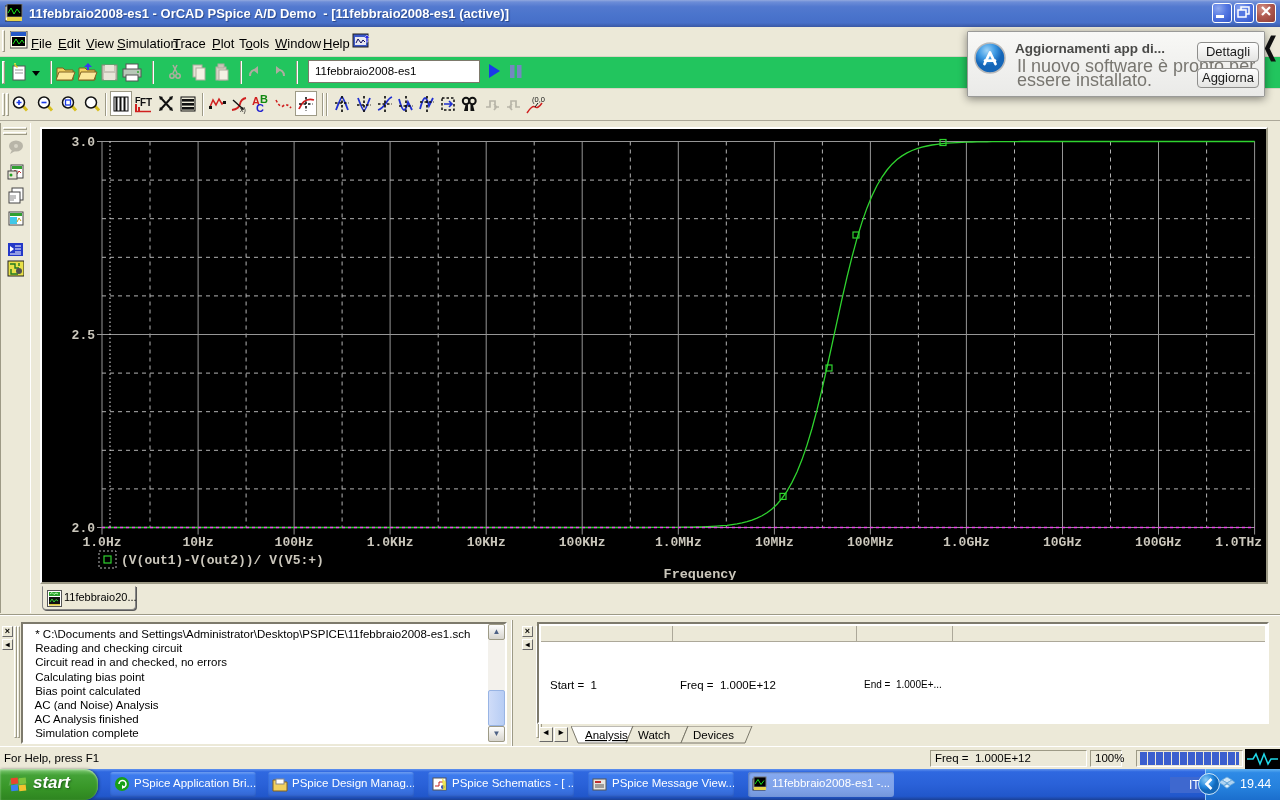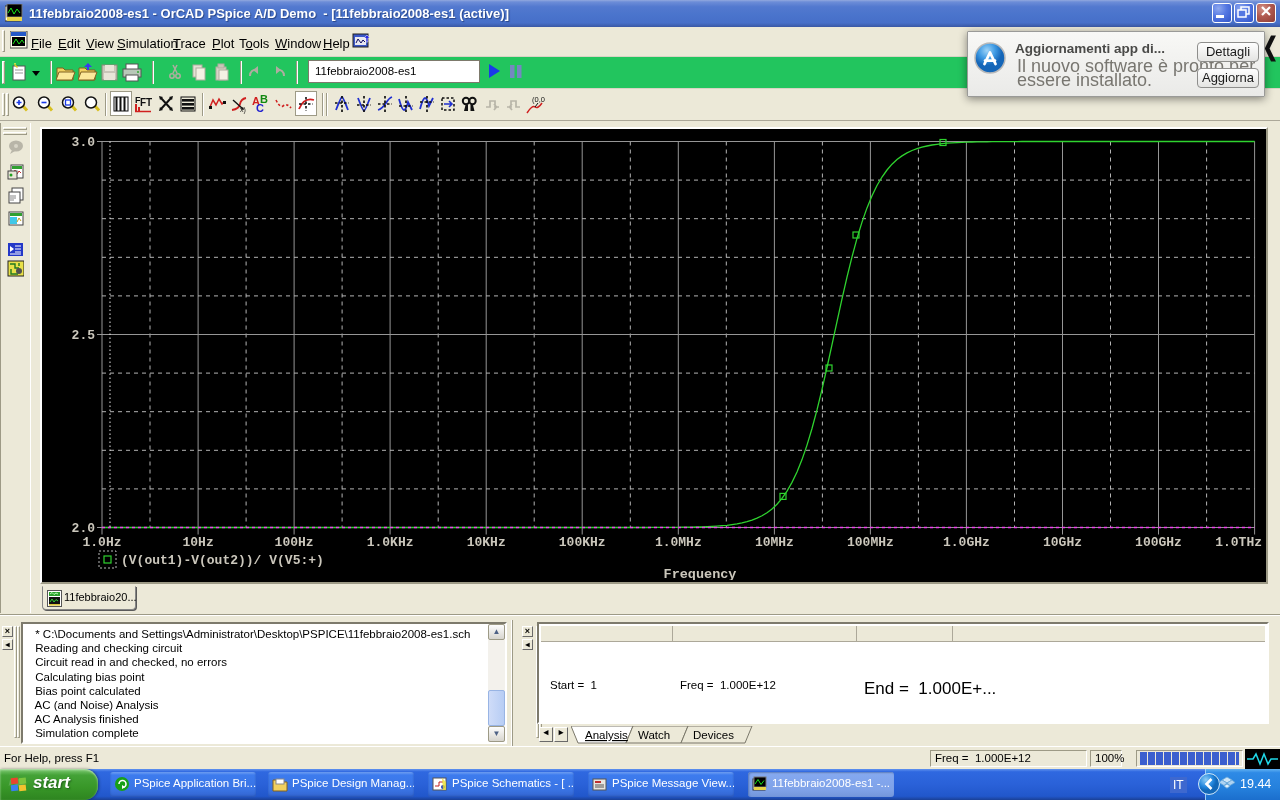--- a/index.html
+++ b/index.html
@@ -451,21 +451,21 @@
   <div class="grip" style="left:23px;top:6px;height:112px"></div>
   <div class="grip" style="left:26px;top:6px;height:112px"></div>
   <div class="whitebox" style="left:24px;top:2px;width:732px;height:102px">
     <div class="abs" style="left:2px;top:2px;right:2px;height:16px;background:#ece9d8;border-bottom:1px solid #aca899">
       <div class="abs" style="left:131px;top:0;width:1px;height:16px;background:#aca899"></div>
       <div class="abs" style="left:315px;top:0;width:1px;height:16px;background:#aca899"></div>
       <div class="abs" style="left:411px;top:0;width:1px;height:16px;background:#aca899"></div>
     </div>
     <div class="abs" style="left:11px;top:55px;font-size:11.5px">Start =&nbsp; 1</div>
     <div class="abs" style="left:141px;top:55px;font-size:11.5px">Freq =&nbsp; 1.000E+12</div>
-    <div class="abs" style="left:325px;top:55px;font-size:17px">End =&nbsp; 1.000E+...</div>
+    <div class="abs" style="left:325px;top:55px;font-size:10px">End =&nbsp; 1.000E+...</div>
   </div>
   <div class="abs" style="left:25px;top:106px;width:740px;height:20px">
     <div class="xbtn" style="left:1px;top:1px;width:14px;height:15px">◂</div>
     <div class="xbtn" style="left:16px;top:1px;width:14px;height:15px">▸</div>
     <svg class="abs" style="left:33px;top:0" width="230" height="20">
       <path d="M0 0 L62 0 L55 17 L7 17 Z" fill="#fff" stroke="#7a776a"></path>
       <path d="M62 0 L117 0 L110 17 L55 17 Z" fill="#ece9d8" stroke="#7a776a"></path>
       <path d="M117 0 L181 0 L174 17 L110 17 Z" fill="#ece9d8" stroke="#7a776a"></path>
       <text x="14" y="13" font-size="11.5" style="text-decoration:underline dotted">Analysis</text>
       <text x="67" y="13" font-size="11.5">Watch</text>
@@ -543,21 +543,21 @@
       </div>
   <div class="task" style="left:748px;width:146px;background:linear-gradient(180deg,#9ab7f3 0%,#84a8ef 12%,#7fa2e8 70%,#7396da 100%);box-shadow:inset 1px 1px 2px #5577b8">
     <svg class="ticn">
           <rect x="1" y="3" width="12" height="11" fill="#fffbe8" stroke="#333"></rect>
           <rect x="2" y="1" width="12" height="10" fill="#000" stroke="#777"></rect>
           <polyline points="3,8 6,3.5 9,8.5 12,4.5" stroke="#1ae41a" fill="none"></polyline>
           <rect x="2" y="11" width="12" height="3" fill="#e8d44a"></rect>
         </svg>
     <span class="lbl">11febbraio2008-es1 -...</span>
       </div>
-  <span class="abs" style="left:1170px;top:8px;color:#fff;font-size:12px;background:#3e68cf;padding:1px 3px">IT</span>
+  <span class="abs" style="left:1170px;top:8px;color:#fff;font-size:12px;background:#3e68cf;padding:1px 19px">IT</span>
   <div id="tray">
     <svg class="abs" style="left:-9px;top:3px" width="24" height="24">
           <circle cx="12" cy="12" r="10.5" fill="url(#gc)" stroke="#d0e8fa" stroke-width="1"></circle>
           <defs>
             <radialGradient id="gc" cx="0.35" cy="0.3">
               <stop offset="0" stop-color="#8ecdf5"></stop>
               <stop offset="0.7" stop-color="#2286dd"></stop>
               <stop offset="1" stop-color="#1268b8"></stop>
             </radialGradient>
           </defs>

